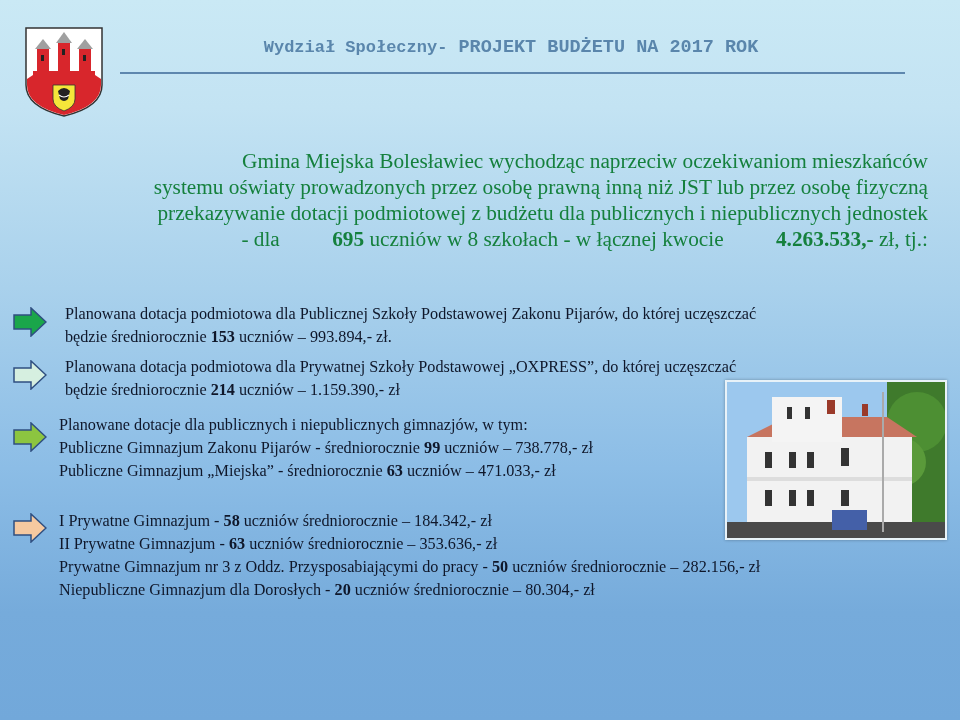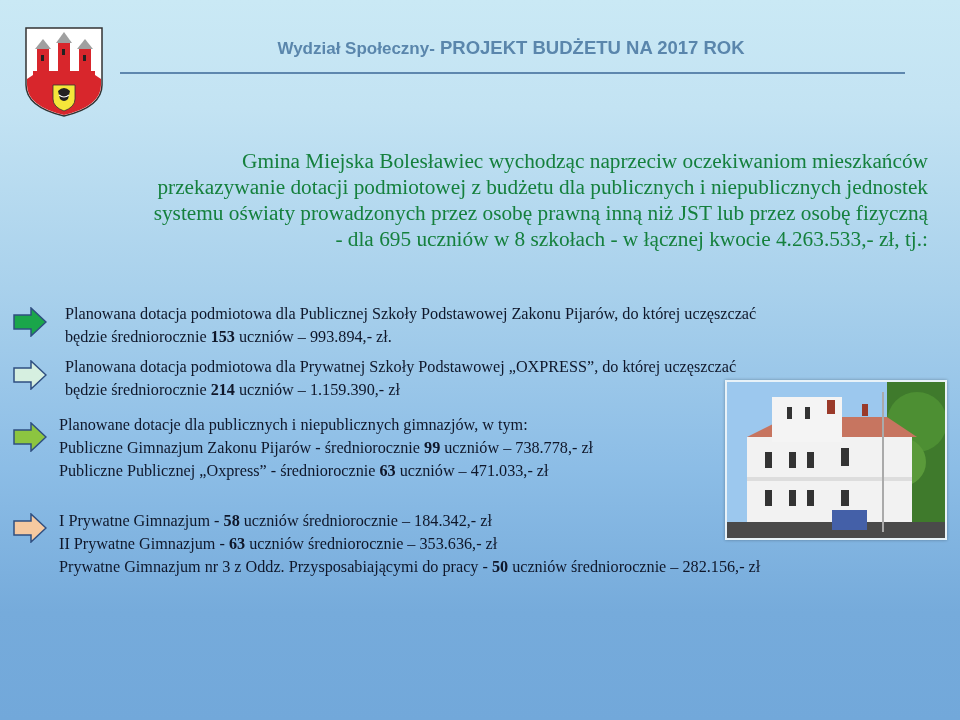--- a/index.html
+++ b/index.html
@@ -5,29 +5,29 @@
   html, body { margin:0; padding:0; }
   body {
     width:960px; height:720px; overflow:hidden; position:relative;
     background: linear-gradient(to bottom, #cae9f5 0%, #c3e3f3 15%, #a9d1ec 40%, #8cbde6 65%, #76abdb 85%, #72a8da 100%);
     font-family: "Liberation Serif", serif;
     color:#111;
   }
   .crest { position:absolute; left:25px; top:27px; width:78px; height:90px; }
   .header-title {
     position:absolute; left:120px; width:782px; top:37px; text-align:center;
-    font-family:Liberation Sans, sans-serif; font-weight:bold; font-size:18.5px; color:#5a86ac;
+    font-family:Liberation Mono, monospace; font-weight:bold; font-size:18.5px; color:#5a86ac;
   }
   .header-title .lead { font-size:17px; }
   .header-rule { position:absolute; left:120px; width:785px; top:72px; height:2px; background:#5e87ae; }
   .intro {
     position:absolute; left:26px; width:902px; top:148px; text-align:right;
     font-size:21.3px; line-height:26px; color:#15803d;
   }
-  .intro b { font-weight:normal; }
+  .intro b { font-weight:bold;margin-left:47px; }
   .arrow { position:absolute; width:34px; height:30px; }
   .block { position:absolute; font-size:16.2px; line-height:23px; color:#0f172a; white-space:nowrap; }
   .block b { font-weight:bold; }
   .photo {
     position:absolute; left:725px; top:380px; width:218px; height:156px;
     border:2px solid #e8f2f8; box-shadow: 0 0 3px rgba(0,0,0,.3);
     overflow:hidden; background:#8fc0ea;
   }
 </style>
 </head>
@@ -51,22 +51,22 @@
 </svg>
 
 <div class="header-title">
   <span class="lead">Wydział  Społeczny-</span>
   <span>PROJEKT BUDŻETU  NA 2017 ROK</span>
 </div>
 <div class="header-rule"></div>
 
 <div class="intro">
   <div>Gmina Miejska Bolesławiec wychodząc naprzeciw oczekiwaniom mieszkańców</div>
+  <div>systemu oświaty prowadzonych przez osobę prawną inną niż JST lub przez osobę fizyczną</div>
   <div>przekazywanie dotacji podmiotowej z budżetu dla publicznych i niepublicznych jednostek</div>
-  <div>systemu oświaty prowadzonych przez osobę prawną inną niż JST lub przez osobę fizyczną</div>
   <div><span>- dla </span><b>695</b><span> uczniów w 8 szkołach - w łącznej kwocie </span><b>4.263.533,-</b><span> zł, tj.:</span></div>
 </div>
 
 <svg class="arrow" style="left:13px;top:307px" viewBox="0 0 34 30">
     <polygon points="1,8 18,8 18,1 33,15 18,29 18,22 1,22" fill="#1aa64a" stroke="#2f4f80" stroke-width="1.5"></polygon>
   </svg>
 <svg class="arrow" style="left:13px;top:360px" viewBox="0 0 34 30">
     <polygon points="1,8 18,8 18,1 33,15 18,29 18,22 1,22" fill="#d6efe0" stroke="#2f4f80" stroke-width="1.5"></polygon>
   </svg>
 <svg class="arrow" style="left:13px;top:422px" viewBox="0 0 34 30">
@@ -82,27 +82,28 @@
 </div>
 
 <div class="block" style="left:65px;top:356px">
   <div>Planowana dotacja podmiotowa dla Prywatnej Szkoły  Podstawowej „OXPRESS”,  do której uczęszczać</div>
   <div><span>będzie średniorocznie </span><b>214</b><span> uczniów  – 1.159.390,- zł</span></div>
 </div>
 
 <div class="block" style="left:59px;top:414px">
   <div>Planowane dotacje dla publicznych  i niepublicznych  gimnazjów,  w tym:</div>
   <div><span>Publiczne  Gimnazjum  Zakonu  Pijarów - średniorocznie </span><b>99</b><span>  uczniów  – 738.778,- zł</span></div>
-  <div><span>Publiczne  Publicznej  „Oxpress” - średniorocznie </span><b>63</b><span> uczniów  – 471.033,- zł</span></div>
+  <div><span>Publiczne  Gimnazjum  „Miejska” - średniorocznie </span><b>63</b><span> uczniów  – 471.033,- zł</span></div>
 </div>
 
 <div class="block" style="left:59px;top:510px">
   <div><span>I Prywatne Gimnazjum  - </span><b>58</b><span> uczniów  średniorocznie – 184.342,- zł</span></div>
   <div><span>II Prywatne  Gimnazjum  - </span><b>63</b><span> uczniów średniorocznie – 353.636,- zł</span></div>
   <div><span>Prywatne Gimnazjum  nr 3 z Oddz. Przysposabiającymi  do pracy - </span><b>50</b><span> uczniów  średniorocznie – 282.156,- zł</span></div>
+  <div><span>Niepubliczne Gimnazjum  dla Dorosłych - </span><b>20</b><span> uczniów średniorocznie – 80.304,- zł</span></div>
 </div>
 
 <div class="photo">
   <svg width="218" height="156" viewBox="0 0 218 156">
     <rect x="0" y="0" width="218" height="156" fill="#9cc8ee"></rect>
     <rect x="160" y="0" width="58" height="156" fill="#3f7a2c"></rect>
     <circle cx="190" cy="40" r="30" fill="#4d8f33"></circle>
     <circle cx="175" cy="80" r="24" fill="#5a9a3a"></circle>
     <polygon points="20,55 60,35 160,35 190,55" fill="#c77560"></polygon>
     <rect x="20" y="55" width="165" height="90" fill="#f2f2f2"></rect>

